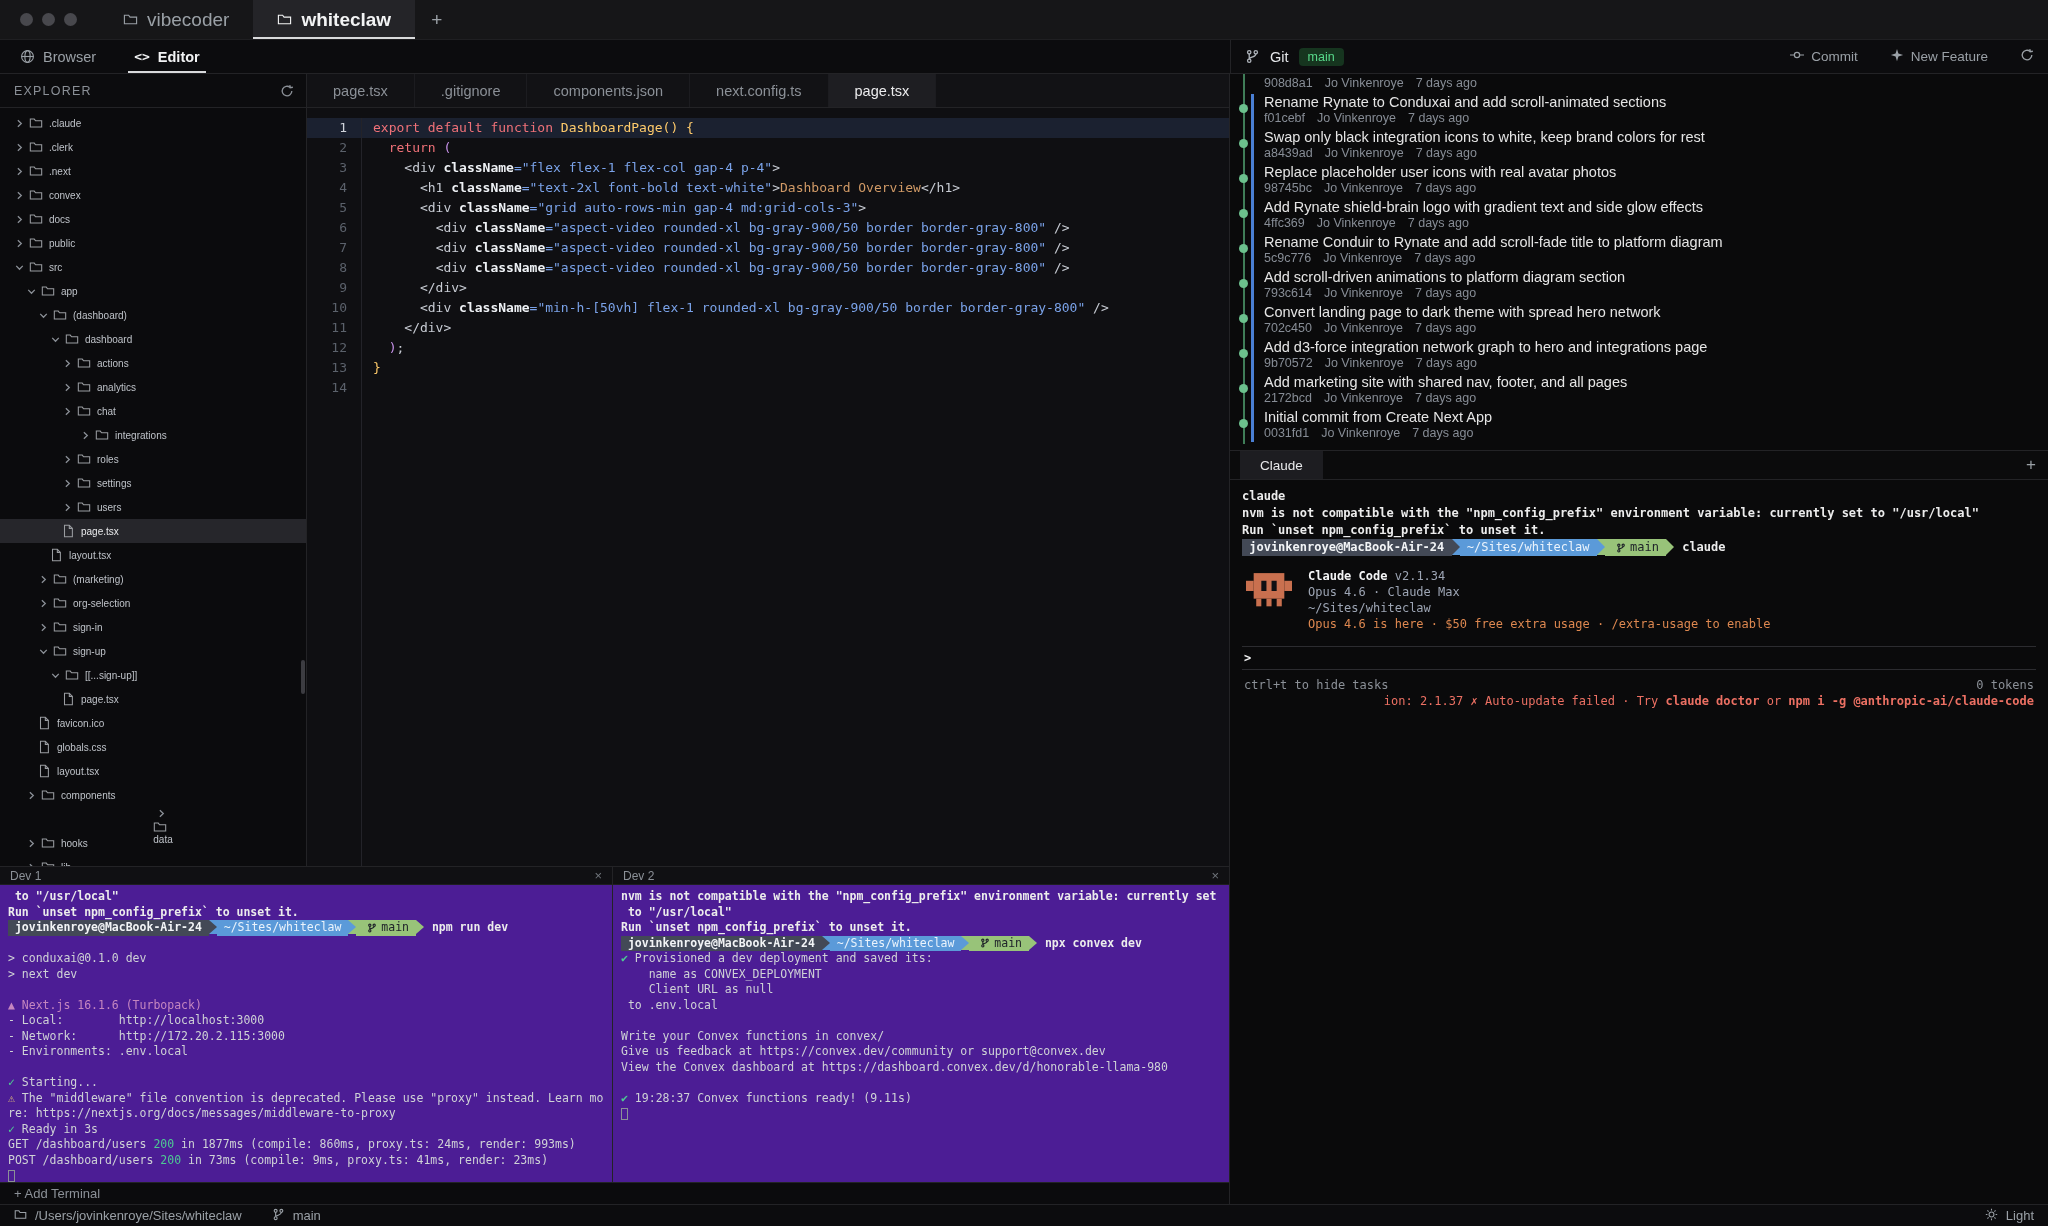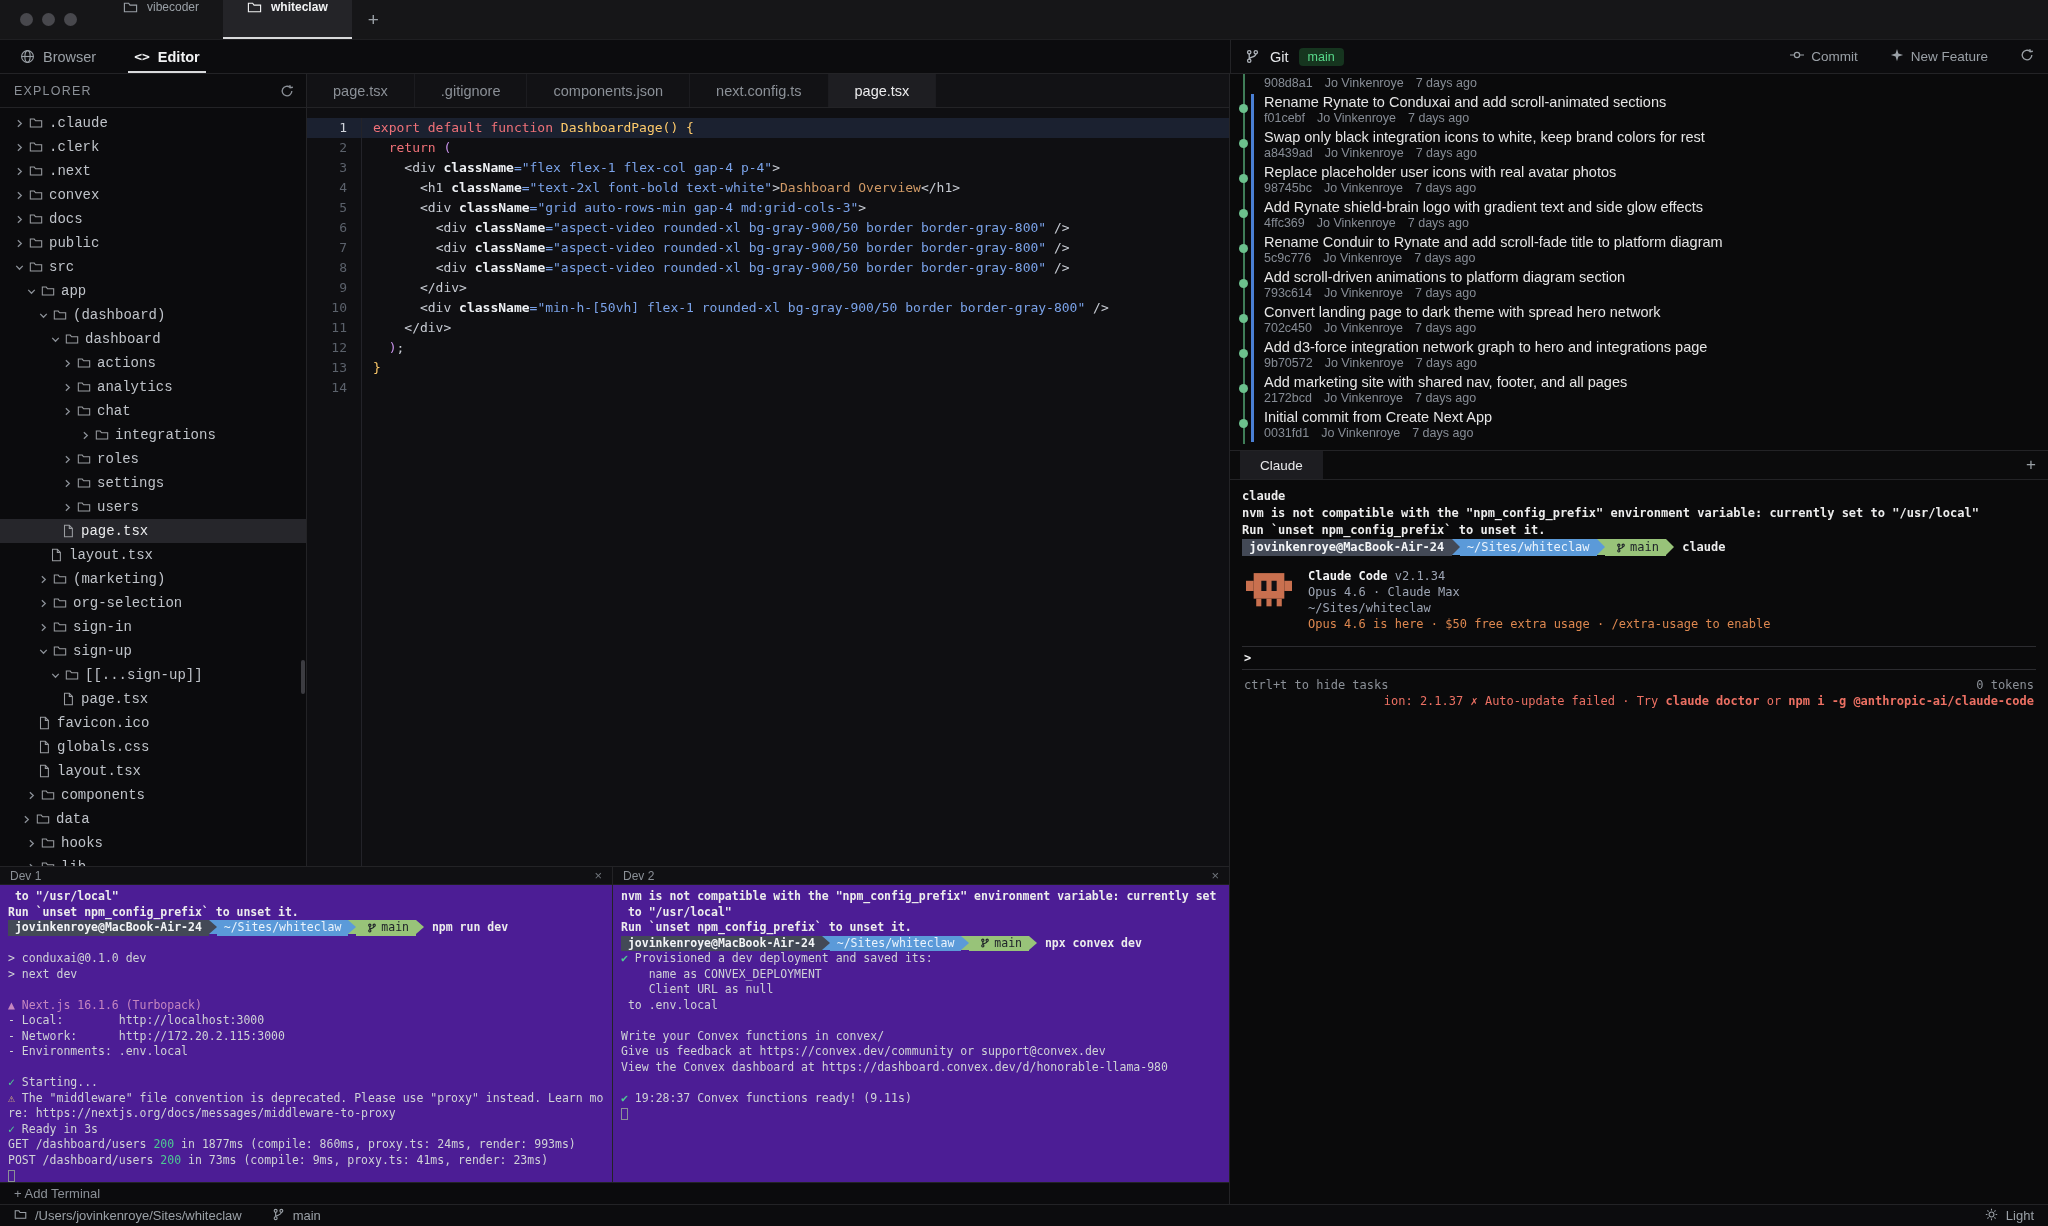--- a/index.html
+++ b/index.html
@@ -5,21 +5,21 @@
   * { margin:0; padding:0; box-sizing:border-box; }
   html,body { background:#000; }
   body { font-family:"Liberation Sans","DejaVu Sans",sans-serif; }
   #app { width:2048px; height:1226px; display:flex; flex-direction:column; background:#0a0a0b; color:#cfd2d6; overflow:hidden; }
 
   
   .titlebar { height:40px; flex:none; display:flex; align-items:stretch; background:#161618; border-bottom:1px solid #1f1f22; }
   .traffic { display:flex; align-items:center; gap:9px; padding:0 22px 0 20px; }
   .tl-dot { width:13px; height:13px; border-radius:50%; background:#48484d; }
   .wtabs { display:flex; align-items:stretch; }
-  .wtab { display:flex; gap:9px; padding:0 24px; color:#9aa0a6; font-size:12px; cursor:default; }
+  .wtab { display:flex; align-items:center; gap:9px; padding:0 24px; color:#9aa0a6; font-size:19px; cursor:default; }
   .wtab.active { background:#242428; color:#f2f3f4; box-shadow: inset 0 -2px 0 #d9dadc; font-weight:700; }
   .wtab svg { width:15px; height:15px; }
   .newtab { display:flex; align-items:center; padding:0 16px; color:#9aa0a6; font-size:19px; }
 
   
   .row2 { height:34px; flex:none; display:flex; background:#0c0c0e; border-bottom:1px solid #232326; }
   .toolbar { width:1230px; flex:none; display:flex; align-items:stretch; padding-left:14px; }
   .view { display:flex; align-items:center; gap:8px; padding:0 6px; margin-right:26px; color:#9aa0a6; font-size:14.5px; }
   .view.active { color:#f2f3f4; font-weight:700; box-shadow: inset 0 -2px 0 #d9dadc; }
   .view .vicon { display:flex; align-items:center; color:inherit; }
@@ -41,21 +41,21 @@
   .exp-header { width:307px; flex:none; display:flex; align-items:center; justify-content:space-between; padding:0 12px 0 14px; border-right:1px solid #232326; }
   .exp-title { color:#8b9097; font-size:12.5px; letter-spacing:1.2px; }
   .icon-btn { color:#8b9097; display:flex; }
   .icon-btn svg { width:14px; height:14px; }
   .editor-tabs { flex:1; display:flex; align-items:stretch; background:#121215; overflow:hidden; }
   .etab { display:flex; align-items:center; padding:0 26px; font-size:14.5px; color:#8b9097; border-right:1px solid #1c1c20; }
   .etab.active { background:#1e1e22; color:#ececee; }
 
   .left-mid { flex:1; display:flex; min-height:0; }
   .tree { width:307px; flex:none; position:relative; overflow:hidden; border-right:1px solid #232326; background:#0b0b0d; padding-top:3px; }
-  .trow { height:24px; display:flex; align-items:center; font-size:14px; color:#bfc3c9; white-space:nowrap;font-family:Liberation Mono, monospace; }
+  .trow { height:24px; display:flex; align-items:center; font-size:10px; color:#bfc3c9; white-space:nowrap; }
   .trow.sel { background:#26262b; color:#e9eaec; }
   .tw { width:16px; flex:none; display:flex; align-items:center; color:#8b9097; }
   .tw svg { width:13px; height:13px; }
   .tw.exp svg { transform:rotate(90deg); }
   .ticon { width:20px; flex:none; display:flex; align-items:center; color:#9a9da1; }
   .ticon svg { width:14px; height:14px; }
   .sb-thumb { position:absolute; right:1px; top:552px; width:4px; height:34px; border-radius:2px; background:#3c3c41; }
 
   .codepane { flex:1; background:#0f0f12; padding-top:10px; overflow:hidden; position:relative; font-family:"DejaVu Sans Mono","Liberation Mono",monospace; }
   .codepane .vguide { position:absolute; left:54px; top:10px; bottom:0; width:1px; background:#232329; }
@@ -588,21 +588,21 @@
                   <path d="M6 4l4.2 4L6 12"></path>
                 </svg>
               </span>
               <span class="ticon">
                 <svg viewBox="0 0 16 16" fill="none" stroke="currentColor" stroke-width="1.2">
                   <path d="M1.5 3.5h4.5l1.5 2h7v7h-13z"></path>
                 </svg>
               </span>
               <span>components</span>
             </div>
-            <div class="trow" style="padding-left: 20px;">
+            <div class="trow" style="padding-left: 20px; flex-direction: column;">
               <span class="tw">
                 <svg viewBox="0 0 16 16" fill="none" stroke="currentColor" stroke-width="1.6">
                   <path d="M6 4l4.2 4L6 12"></path>
                 </svg>
               </span>
               <span class="ticon">
                 <svg viewBox="0 0 16 16" fill="none" stroke="currentColor" stroke-width="1.2">
                   <path d="M1.5 3.5h4.5l1.5 2h7v7h-13z"></path>
                 </svg>
               </span>

